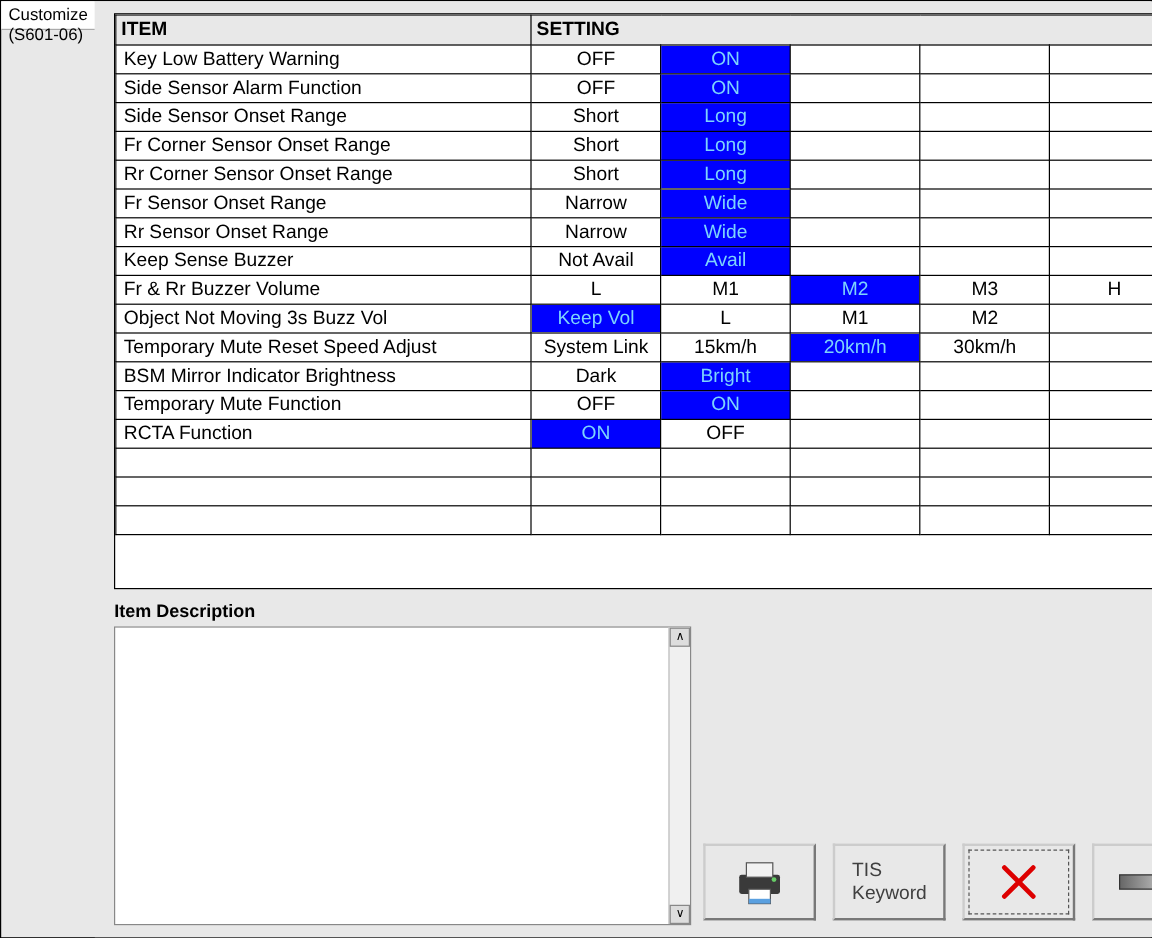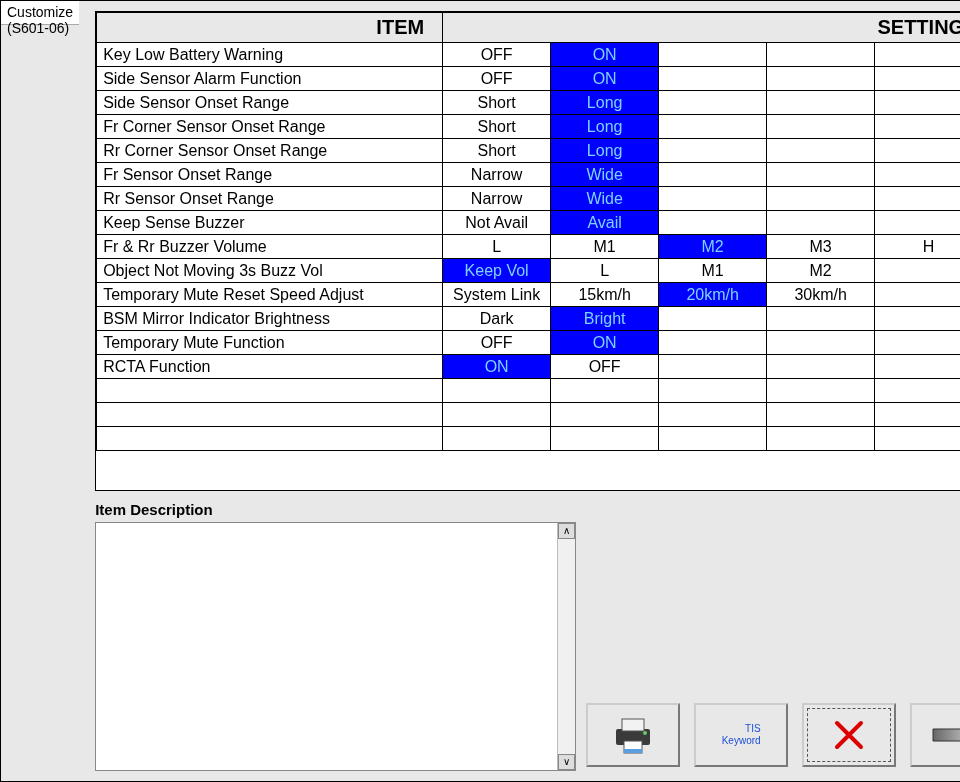--- a/index.html
+++ b/index.html
@@ -42,23 +42,23 @@
     flex: 1; overflow: hidden;
   }
   table.param-table {
     border-collapse: collapse;
     width: 100%;
     table-layout: fixed;
   }
   table.param-table th {
     border: 1px solid #000;
     background: #e8e8e8;
-    font-size: 20px; font-weight: bold;
-    padding: 3px 18px;
-    text-align: right;
+    font-size: 16px; font-weight: bold;
+    padding: 3px 4px;
+    text-align: left;
   }
   table.param-table td {
     border: 1px solid #000;
     font-size: 16px;
     padding: 2px 6px;
     height: 24px;
     background: #fff;
     white-space: nowrap;
     overflow: hidden;
   }
@@ -131,21 +131,21 @@
     border: 2px outset #ccc;
     background: #e8e8e8;
     display: flex; align-items: center; justify-content: center;
     cursor: pointer;
   }
   .toolbtn.dashed {
     outline: 1px dashed #555;
     outline-offset: -6px;
   }
   .tis-label {
-    font-size: 10px; color: #1d4ed8; text-align: right; line-height: 1.2;
+    font-size: 16px; color: #404040; text-align: left; line-height: 1.2;
   }
 </style>
 </head>
 <body>
 
 <div class="window">
   <div class="titlebar">Customize (S601-06)</div>
   <div class="content">
 
     <div class="table-wrapper">

